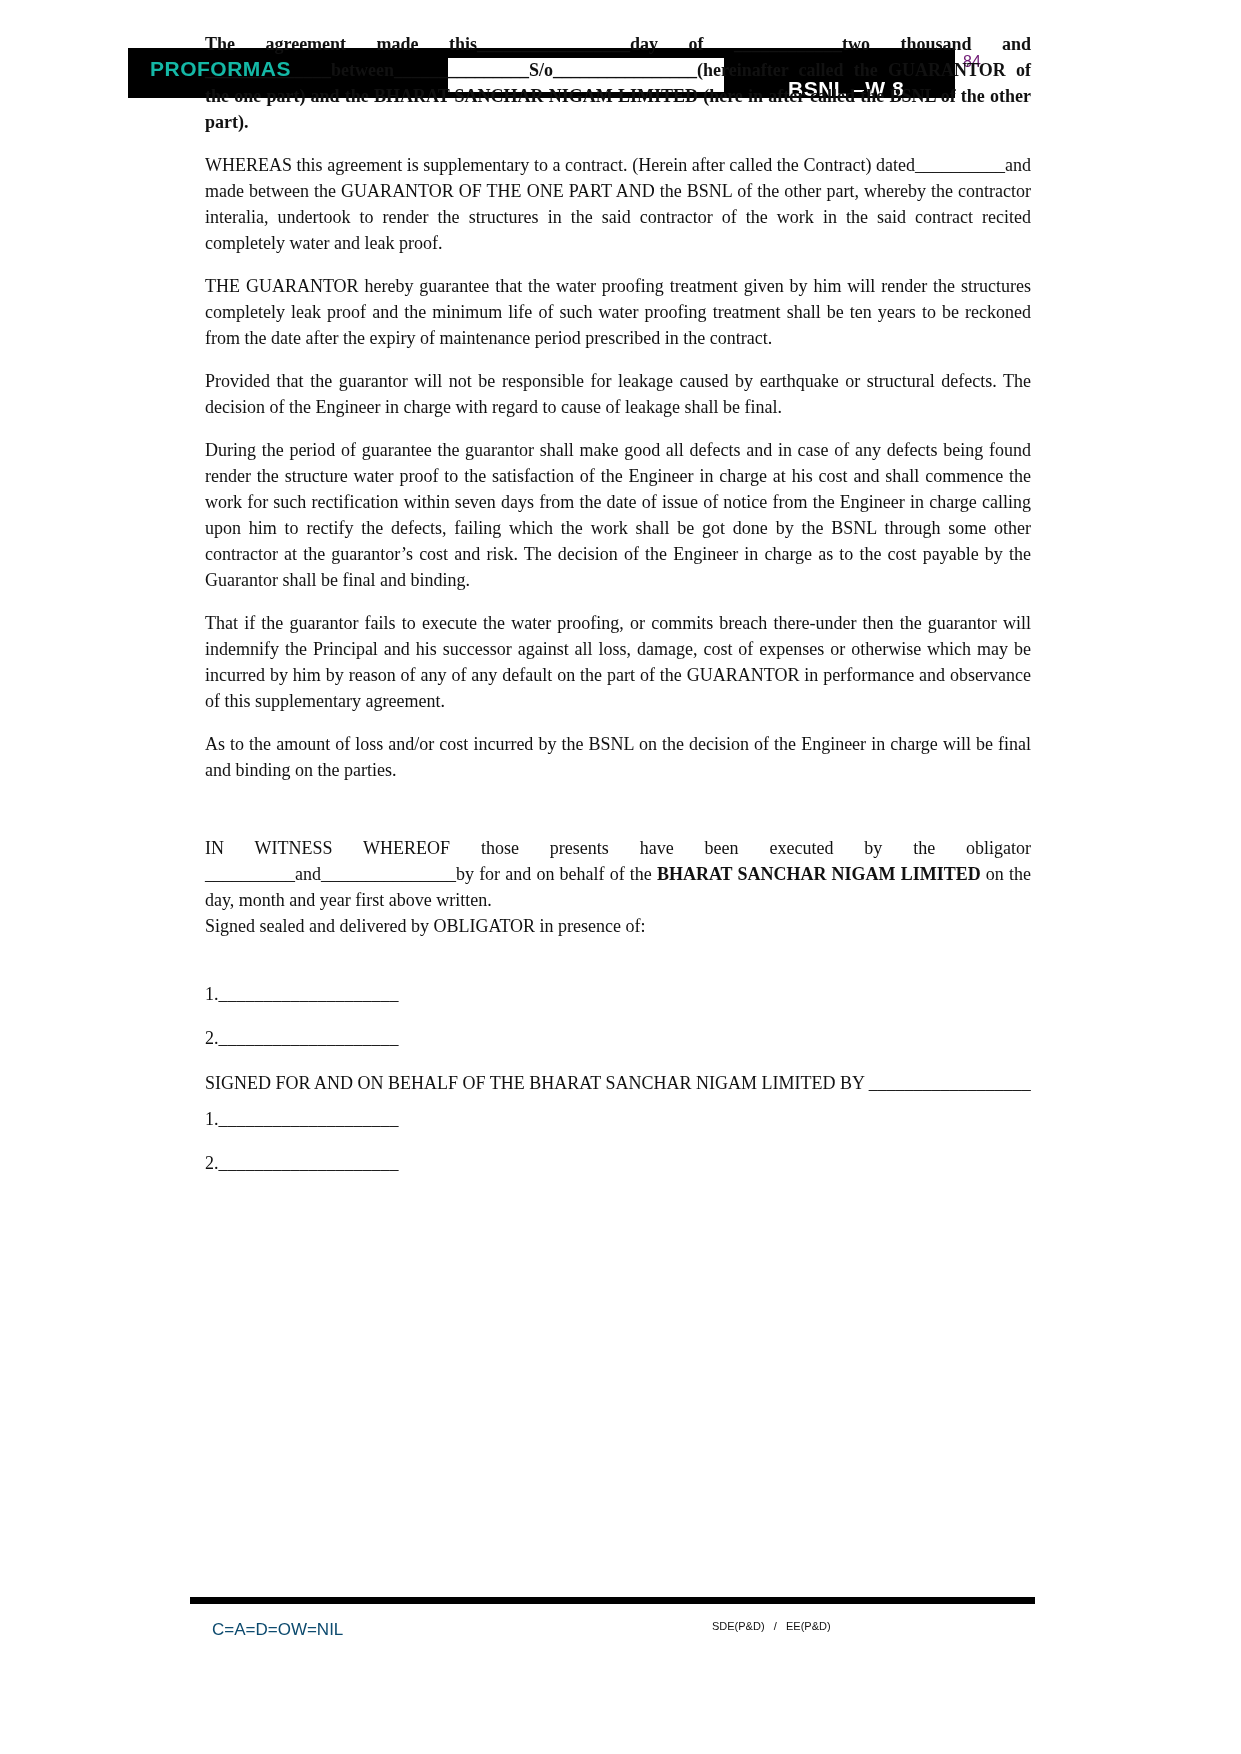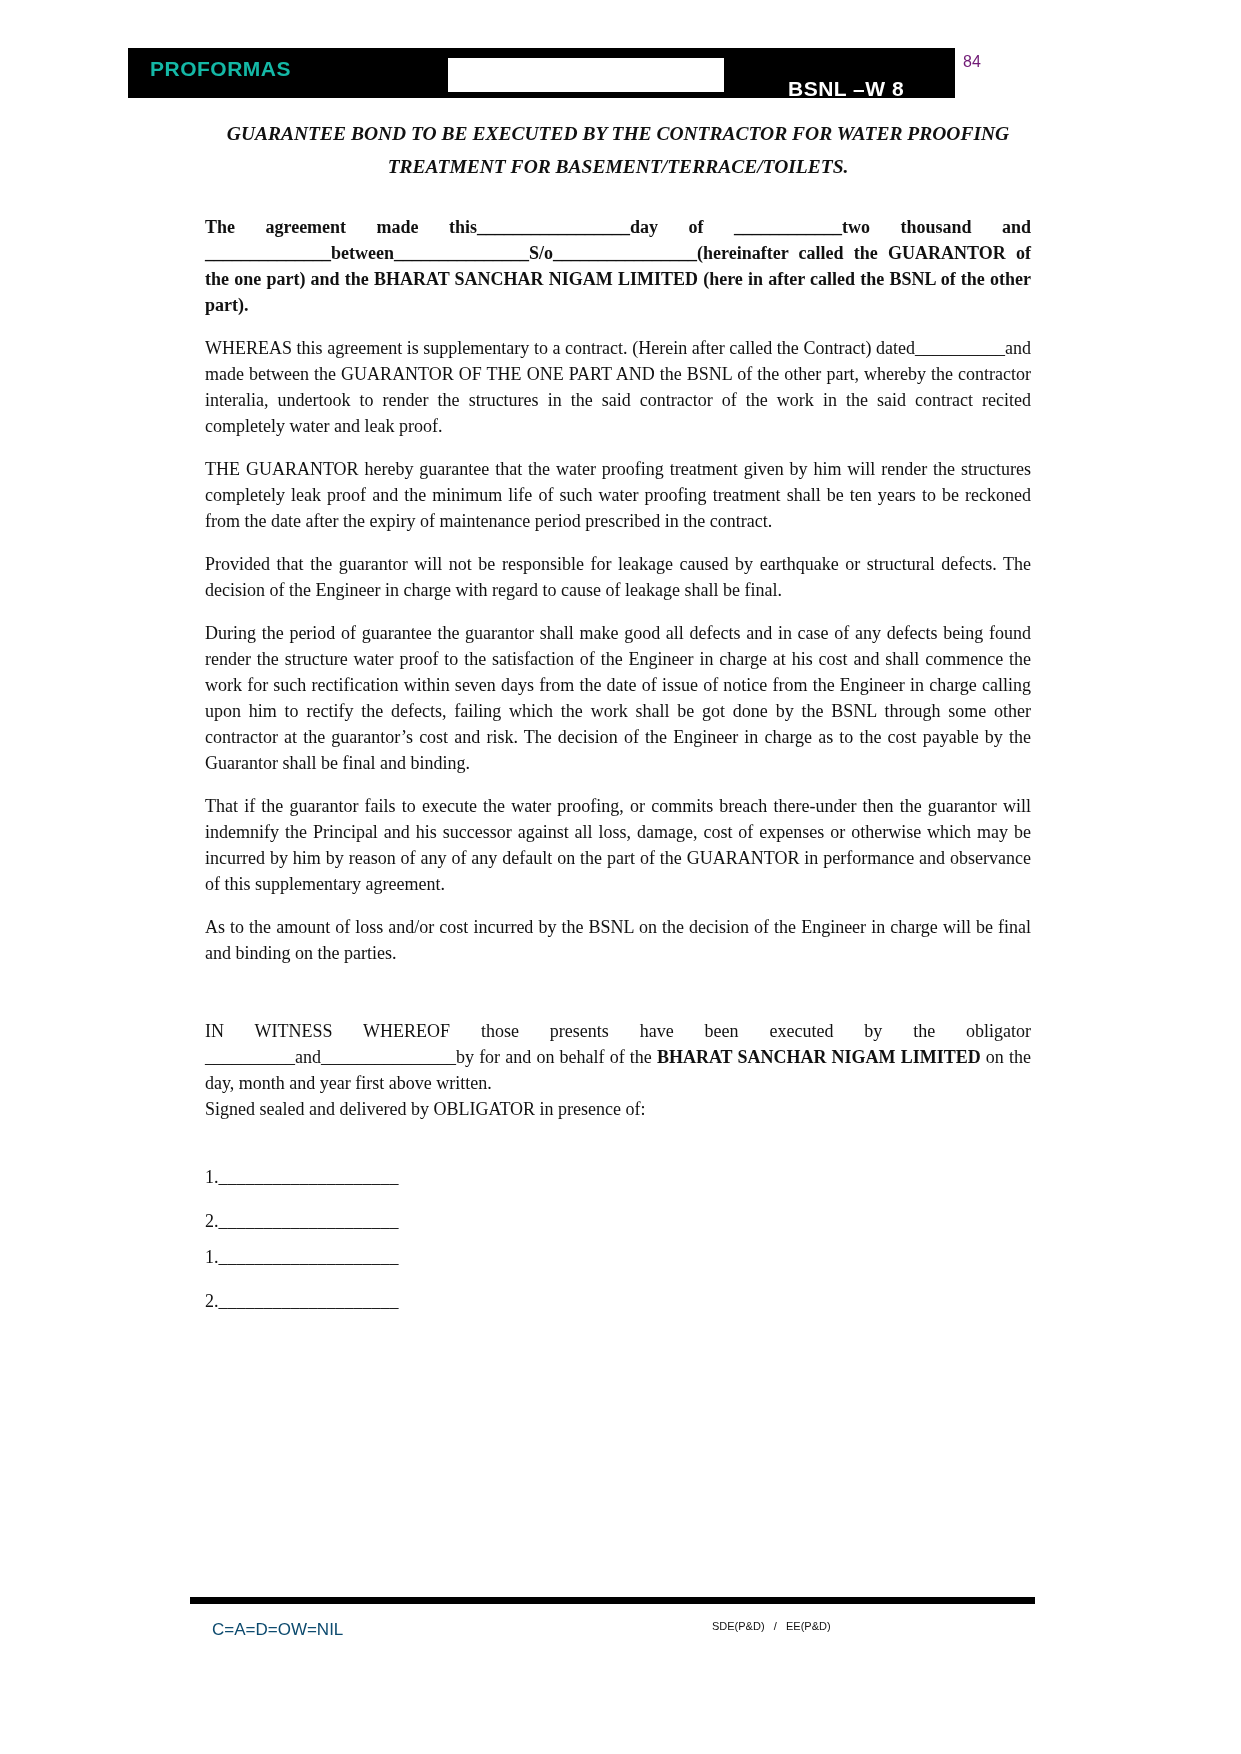--- a/index.html
+++ b/index.html
@@ -121,21 +121,20 @@
 
   <div class="header-bar">
     <span class="header-left">PROFORMAS</span>
     <span class="header-box"></span>
     <span class="header-right">BSNL –W 8</span>
   </div>
   <span class="page-number">84</span>
 
   <div class="content">
 
-    <div class="doc-title">GUARANTEE BOND TO BE EXECUTED BY THE CONTRACTOR FOR WATER PROOFING TREATMENT FOR BASEMENT/TERRACE/TOILETS.</div>
 
     <p class="para bold first">The agreement made this_________________day of ____________two thousand and ______________between_______________S/o________________(hereinafter called the GUARANTOR of the one part) and the BHARAT SANCHAR NIGAM LIMITED (here in after called the BSNL of the other part).</p>
 
     <p class="para">WHEREAS this agreement is supplementary to a contract. (Herein after called the Contract) dated__________and made between the GUARANTOR OF THE ONE PART AND the BSNL of the other part, whereby the contractor interalia, undertook to render the structures in the said contractor of the work in the said contract recited completely water and leak proof.</p>
 
     <p class="para">THE GUARANTOR hereby guarantee that the water proofing treatment given by him will render the structures completely leak proof and the minimum life of such water proofing treatment shall be ten years to be reckoned from the date after the expiry of maintenance period prescribed in the contract.</p>
 
     <p class="para">Provided that the guarantor will not be responsible for leakage caused by earthquake or structural defects. The decision of the Engineer in charge with regard to cause of leakage shall be final.</p>
 
     <p class="para">During the period of guarantee the guarantor shall make good all defects and in case of any defects being found render the structure water proof to the satisfaction of the Engineer in charge at his cost and shall commence the work for such rectification within seven days from the date of issue of notice from the Engineer in charge calling upon him to rectify the defects, failing which the work shall be got done by the BSNL through some other contractor at the guarantor’s cost and risk.  The decision of the Engineer in charge as to the cost payable by the Guarantor shall be final and binding.</p>
@@ -144,20 +143,21 @@
 
     <p class="para">As to the amount of loss and/or cost incurred by the BSNL on the decision of the Engineer in charge will be final and binding on the parties.</p>
 
     <p class="para gap-large"><span>IN WITNESS WHEREOF those presents have been executed by the obligator __________and_______________by for and on behalf of the </span><span class="bold-inline">BHARAT SANCHAR NIGAM LIMITED</span><span> on the day, month and year first above written.</span></p>
 
     <p class="line signed-sealed-line">Signed sealed and delivered by OBLIGATOR in presence of:</p>
 
     <p class="line blank-line first-blank">1.____________________</p>
     <p class="line blank-line">2.____________________</p>
 
+    <p class="line signed-for-line"><span>SIGNED FOR AND ON BEHALF OF THE </span><span class="bold-inline">BHARAT SANCHAR NIGAM LIMITED</span><span> BY __________________</span></p>
 
 
     <p class="line blank-line presence-first">1.____________________</p>
     <p class="line blank-line">2.____________________</p>
 
   </div>
 
   <div class="footer-rule"></div>
   <span class="footer-left">C=A=D=OW=NIL</span>
   <span class="footer-right">SDE(P&amp;D)   /   EE(P&amp;D)</span>

